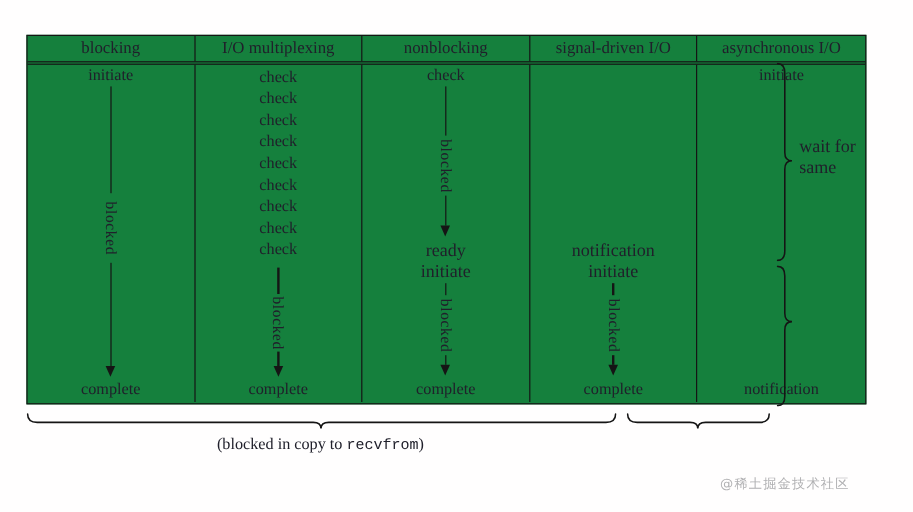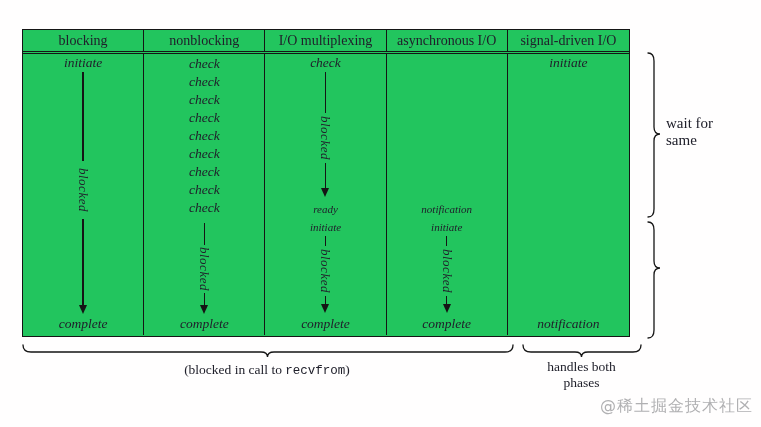--- a/index.html
+++ b/index.html
@@ -2,46 +2,46 @@
 <html><head>
 <meta charset="utf-8">
 <style>
   html,body{margin:0;padding:0;background:#fff;}
   .canvas{
     position:relative;width:761px;height:427px;background:#fffefe;
     font-family:"Liberation Serif",serif;color:#20202b;overflow:hidden;
   }
   
   .io-table{
-    position:absolute;left:22px;top:29px;width:608px;height:308px;
-    border:1.4px solid #151515;box-sizing:border-box;background:#22c55e;
+    position:absolute;left:22px;top:29px;width:700px;height:308px;
+    border:1.4px solid #151515;box-sizing:border-box;background:#15803d;
   }
   .thead{
     display:grid;grid-template-columns:repeat(5,1fr);
     height:21px;border-bottom:3px double #151515;box-sizing:content-box;
   }
   .th{
     font-size:14px;line-height:21px;text-align:center;
     border-right:1px solid #151515;box-sizing:border-box;white-space:nowrap;
   }
   .th:last-child{border-right:none;}
   .tbody{
     display:grid;grid-template-columns:repeat(5,1fr);
     height:281px;
   }
-  .col{position:relative;border-right:1px solid #151515;box-sizing:border-box;font-style:italic;}
+  .col{position:relative;border-right:1px solid #151515;box-sizing:border-box;}
   .col:last-child{border-right:none;}
   .lbl{
     position:absolute;left:0;right:0;text-align:center;
     font-size:13.5px;line-height:16px;white-space:nowrap;
   }
   .top-lbl{top:1px;}
   .bottom-lbl{top:262px;}
   .mid-lbls{position:absolute;top:146px;left:0;right:0;text-align:center;
-    font-size:11px;line-height:18px;white-space:nowrap;}
+    font-size:15px;line-height:18px;white-space:nowrap;}
   .checks{position:absolute;top:1px;left:0;right:0;text-align:center;
     font-size:13.5px;line-height:18px;}
   .checks span{display:block;}
   
   .arrow{
     position:absolute;left:50%;transform:translateX(-50%);
     display:flex;flex-direction:column;align-items:center;
   }
   .seg{width:1.3px;background:#151515;}
   .vlabel{display:flex;align-items:center;justify-content:center;}
@@ -64,36 +64,36 @@
   .note-wait{left:666px;top:115px;}
   .note-copy{left:666px;top:241px;}
   
   .bottom-note-1{position:absolute;left:97px;top:362px;width:340px;
     text-align:center;font-size:13.5px;line-height:16.5px;}
   .bottom-note-2{position:absolute;left:522px;top:359px;width:119px;
     text-align:center;font-size:13.5px;line-height:15.5px;}
   .code{font-family:"Liberation Mono","DejaVu Sans Mono",monospace;font-size:12.5px;}
   
   .watermark{
-    position:absolute;left:600px;top:396px;font-size:16px;color:#b0b0b2;
+    position:absolute;left:600px;top:396px;font-size:11px;color:#b0b0b2;
     font-family:"DejaVu Sans","Liberation Sans",sans-serif;letter-spacing:1px;
   }
 </style>
 </head>
 <body>
 
 <div class="canvas">
 
   <div class="io-table">
     <div class="thead">
       <div class="th">blocking</div>
+      <div class="th">I/O multiplexing</div>
       <div class="th">nonblocking</div>
-      <div class="th">I/O multiplexing</div>
+      <div class="th">signal-driven I/O</div>
       <div class="th">asynchronous I/O</div>
-      <div class="th">signal-driven I/O</div>
     </div>
 
     <div class="tbody">
 
       <div class="col">
         <div class="lbl top-lbl">initiate</div>
         <div class="arrow arrow-c1">
           <div class="seg s1"></div>
           <div class="vlabel">
               <span>blocked</span>
@@ -185,26 +185,22 @@
   </div>
 
   <svg class="brace" style="left:645px;top:221px" width="17" height="118" viewBox="0 0 17 118">
     <path d="M3,1 Q9,1 9,9 L9,40 Q9,47 15,47 Q9,47 9,54 L9,109 Q9,117 3,117"></path>
   </svg>
 
   <svg class="brace" style="left:22px;top:343px" width="492" height="16" viewBox="0 0 492 16">
     <path d="M1,2 Q1,9 9,9 L239,9 Q245.5,9 245.5,14 Q245.5,9 252,9 L483,9 Q491,9 491,2"></path>
   </svg>
   <div class="bottom-note-1">
-    <div><span>(blocked in call to </span><span class="code">recvfrom</span><span>)</span></div>
+    <div><span>(blocked in copy to </span><span class="code">recvfrom</span><span>)</span></div>
   </div>
 
   <svg class="brace" style="left:522px;top:343px" width="120" height="16" viewBox="0 0 120 16">
     <path d="M1,2 Q1,9 9,9 L53,9 Q59.5,9 59.5,14 Q59.5,9 66,9 L111,9 Q119,9 119,2"></path>
   </svg>
-  <div class="bottom-note-2">
-    <div>handles both</div>
-    <div>phases</div>
-  </div>
 
   <div class="watermark">@稀土掘金技术社区</div>
 
 </div>
 
 </body></html>

